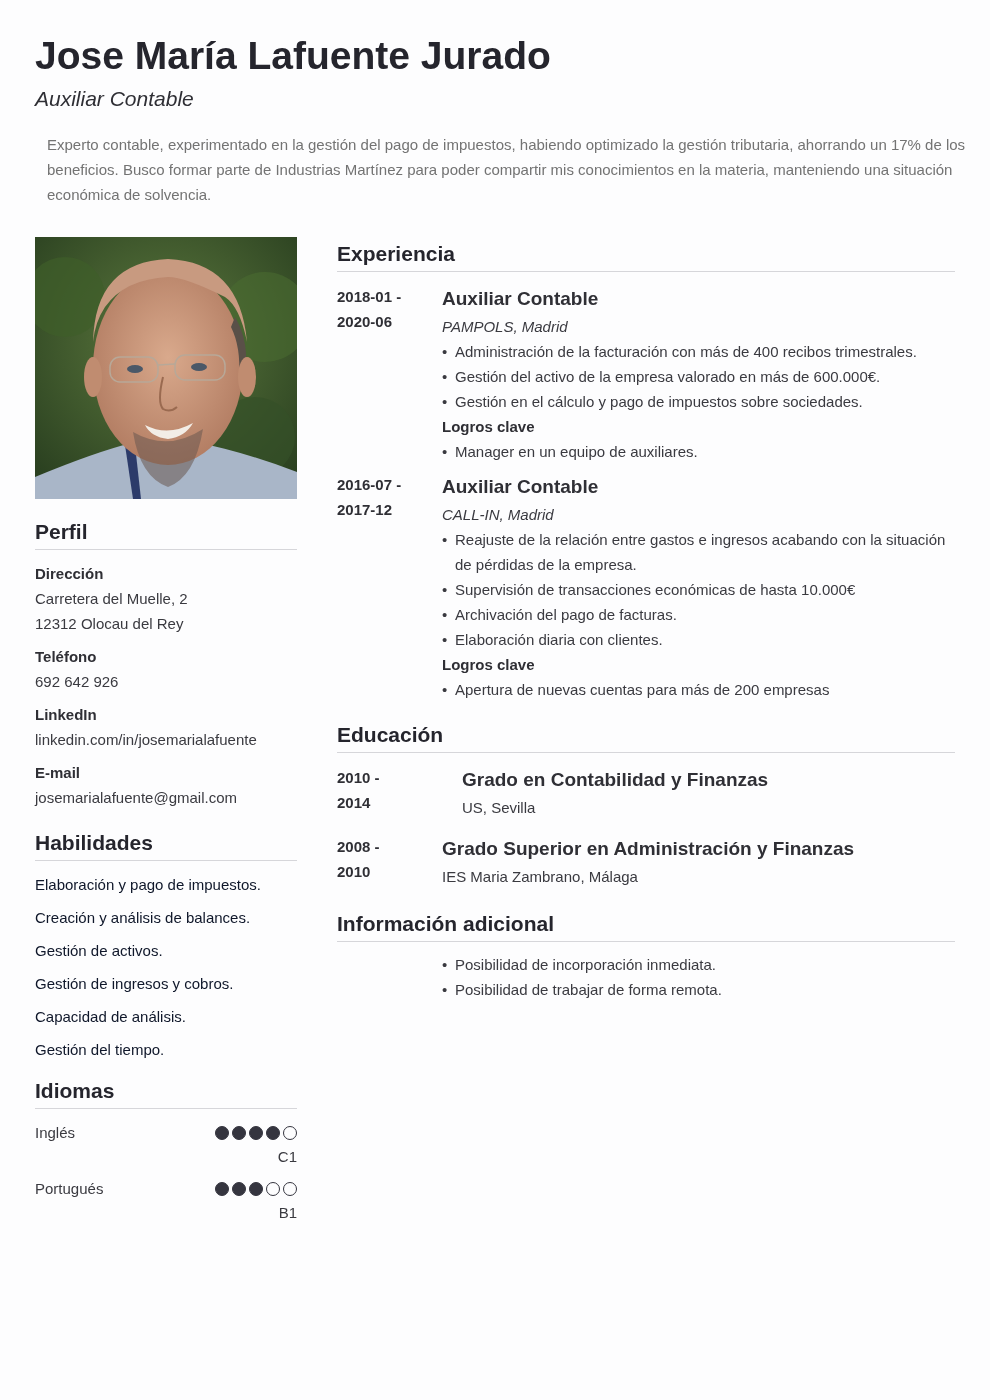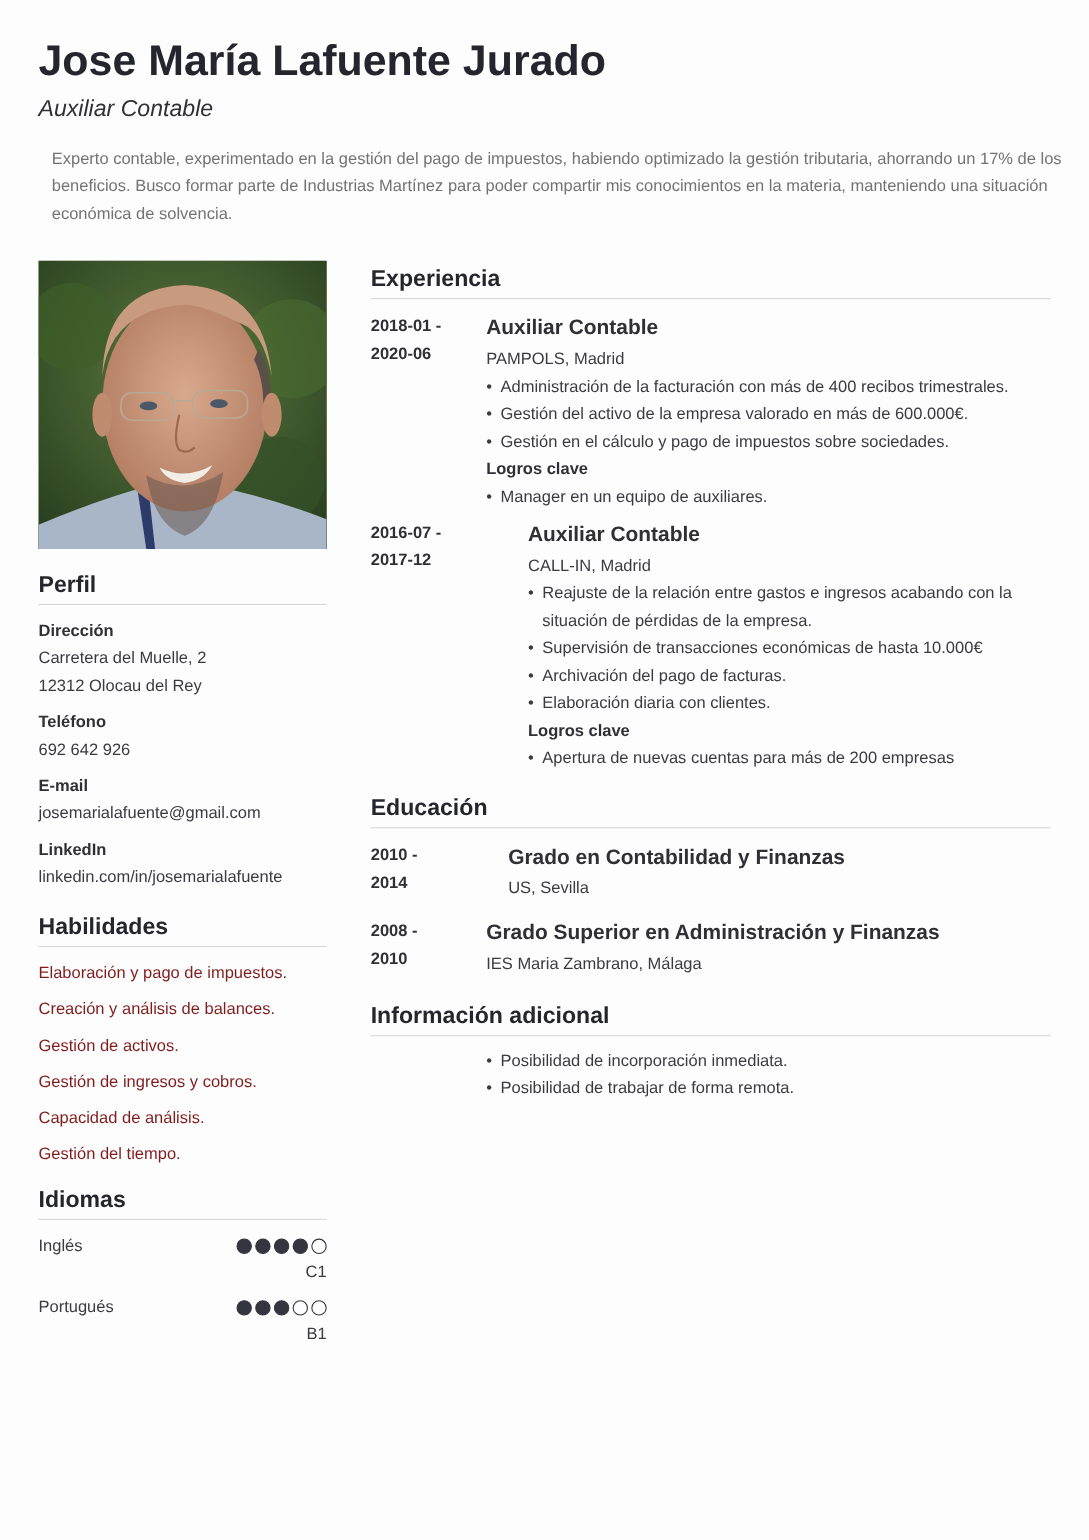--- a/index.html
+++ b/index.html
@@ -8,34 +8,34 @@
   .page { position: absolute; left: 35px; top: 0; width: 920px; }
   .name { position: absolute; top: 33px; left: 0; font-size: 39px; font-weight: bold; color: #25252d; letter-spacing: 0; line-height: 46px; white-space: nowrap; }
   .title { position: absolute; top: 86px; left: 0; font-size: 21px; font-style: italic; color: #2f2f35; line-height: 26px; }
   .summary { position: absolute; top: 132px; left: 12px; width: 925px; font-size: 15px; line-height: 25px; color: #737373; }
 
   .left { position: absolute; top: 237px; left: 0; width: 262px; }
   .photo { width: 262px; height: 262px; position: relative; overflow: hidden; background: #3c5a2c; }
   .section-h { font-size: 21px; font-weight: bold; color: #25252d; line-height: 26px; padding-bottom: 4px; border-bottom: 1px solid #d6d6da; }
   .field-label { font-size: 15px; font-weight: bold; color: #2f2f35; line-height: 25px; }
   .field-val { font-size: 15px; color: #3a3a40; line-height: 25px; }
-  .skill { font-size: 15px; color: #7f1d1d; line-height: 20px; margin-bottom: 13px; }
+  .skill { font-size: 15px; color: #0f172a; line-height: 20px; margin-bottom: 13px; }
   .lang-row { position: relative; height: 56px; }
   .lang-name { position: absolute; left: 0; top: 0; font-size: 15px; line-height: 20px; color: #3a3a40; }
   .lang-dots { position: absolute; right: 0; top: 3px; display: flex; gap: 3px; }
   .dot { width: 14px; height: 14px; border-radius: 50%; border: 1.5px solid #35353f; }
   .dot.on { background: #35353f; }
   .lang-level { position: absolute; right: 0; top: 24px; font-size: 15px; line-height: 20px; color: #3a3a40; }
 
   .right { position: absolute; top: 241px; left: 302px; width: 618px; }
   .entry { position: relative; display: flex; }
   .entry-date { width: 105px; font-size: 15px; font-weight: bold; line-height: 25px; color: #2f2f35; flex-shrink: 0; }
   .entry-body { flex: 1; }
   .entry-title { font-size: 19px; font-weight: bold; line-height: 30px; color: #2f2f35; }
-  .entry-sub { font-size: 15px; line-height: 25px; color: #3a3a40; }
+  .entry-sub { font-size: 15px; font-style: italic; line-height: 25px; color: #3a3a40; }
   .entry-sub.plain { font-style: normal; }
   .bullets { list-style: none; }
   .bullets li { position: relative; padding-left: 13px; font-size: 15px; line-height: 25px; color: #3a3a40; }
   .bullets li::before { content: "\2022"; position: absolute; left: 0; top: 0; }
   .subhead { font-size: 15px; font-weight: bold; line-height: 25px; color: #2f2f35; }
 </style>
 </head>
 <body>
 
 <div class="page">
@@ -83,26 +83,26 @@
       <div style="margin-top:11px;">
         <div class="field-label">Dirección</div>
         <div class="field-val">Carretera del Muelle, 2</div>
         <div class="field-val">12312 Olocau del Rey</div>
       </div>
       <div style="margin-top:8px;">
         <div class="field-label">Teléfono</div>
         <div class="field-val">692 642 926</div>
       </div>
       <div style="margin-top:8px;">
+        <div class="field-label">LinkedIn</div>
+        <div class="field-val">linkedin.com/in/josemarialafuente</div>
+      </div>
+      <div style="margin-top:8px;">
         <div class="field-label">E-mail</div>
         <div class="field-val">josemarialafuente@gmail.com</div>
-      </div>
-      <div style="margin-top:8px;">
-        <div class="field-label">LinkedIn</div>
-        <div class="field-val">linkedin.com/in/josemarialafuente</div>
       </div>
     </div>
 
     <div style="margin-top:20px;">
       <h2 class="section-h">Habilidades</h2>
       <div style="margin-top:14px;">
         <div class="skill">Elaboración y pago de impuestos.</div>
         <div class="skill">Creación y análisis de balances.</div>
         <div class="skill">Gestión de activos.</div>
         <div class="skill">Gestión de ingresos y cobros.</div>
@@ -157,21 +157,21 @@
             <li>Gestión del activo de la empresa valorado en más de 600.000€.</li>
             <li>Gestión en el cálculo y pago de impuestos sobre sociedades.</li>
           </ul>
           <div class="subhead">Logros clave</div>
           <ul class="bullets">
             <li>Manager en un equipo de auxiliares.</li>
           </ul>
         </div>
       </div>
 
-      <div class="entry" style="margin-top:8px;gap:38px;">
+      <div class="entry" style="margin-top:8px;">
         <div class="entry-date">
           <div>2016-07 -</div>
           <div>2017-12</div>
         </div>
         <div class="entry-body">
           <div class="entry-title">Auxiliar Contable</div>
           <div class="entry-sub">CALL-IN, Madrid</div>
           <ul class="bullets">
             <li>Reajuste de la relación entre gastos e ingresos acabando con la situación de pérdidas de la empresa.</li>
             <li>Supervisión de transacciones económicas de hasta 10.000€</li>

